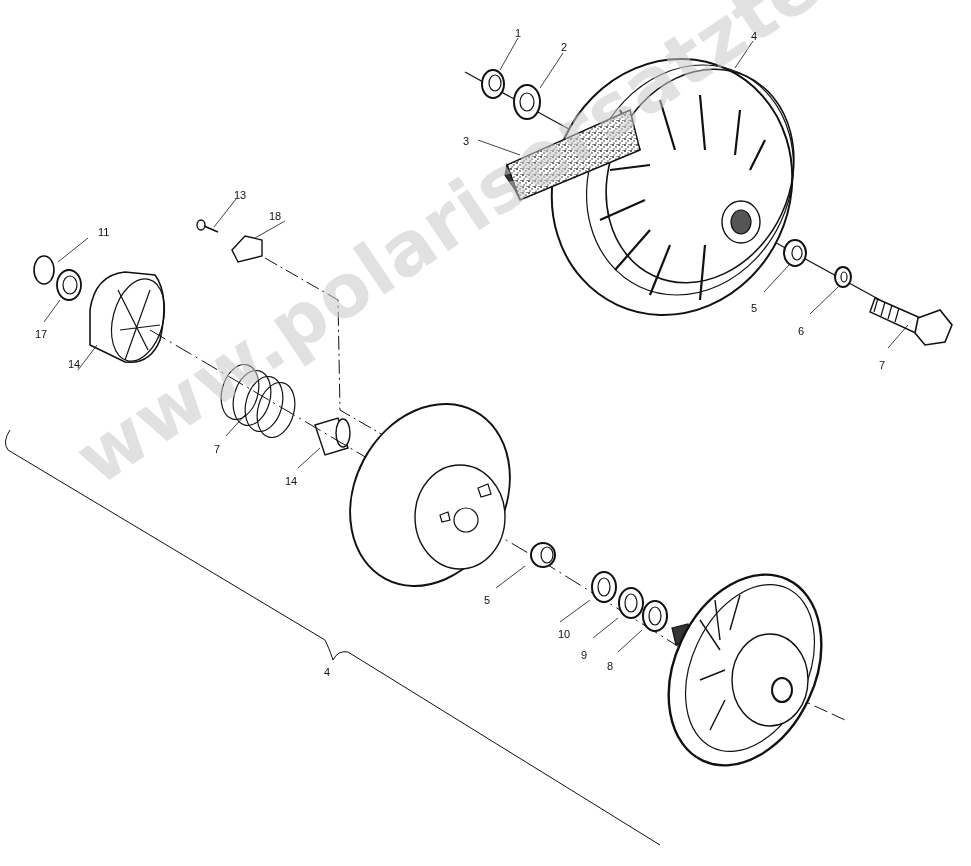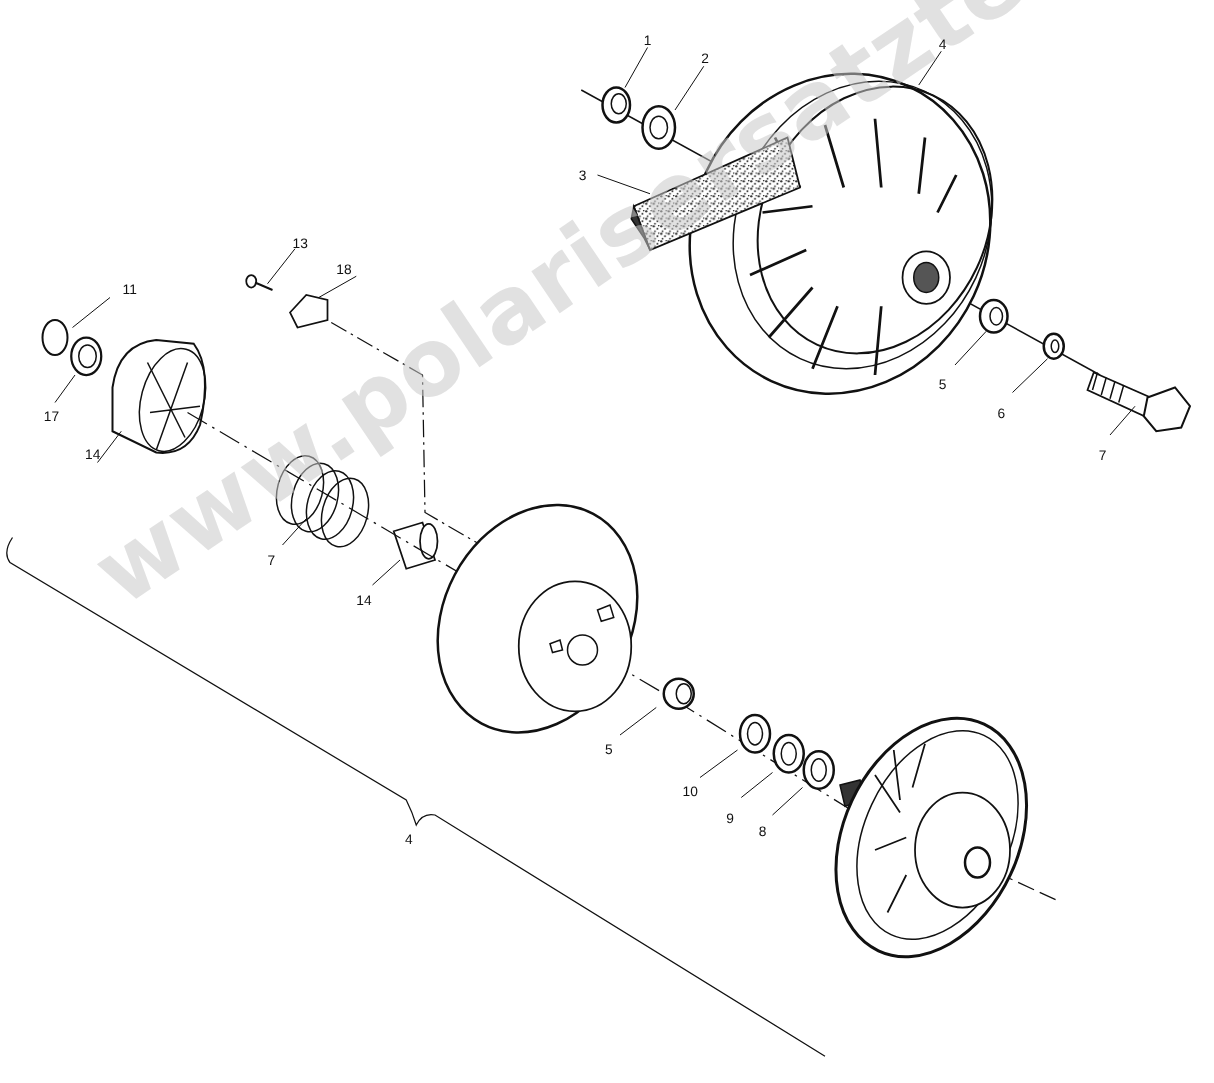--- a/index.html
+++ b/index.html
@@ -173,21 +173,21 @@
 
 <span class="label" style="left:515px;top:28px">1</span>
 <span class="label" style="left:561px;top:42px">2</span>
 <span class="label" style="left:463px;top:136px">3</span>
 <span class="label" style="left:751px;top:31px">4</span>
 <span class="label" style="left:751px;top:303px">5</span>
 <span class="label" style="left:798px;top:326px">6</span>
 <span class="label" style="left:879px;top:360px">7</span>
 <span class="label" style="left:607px;top:661px">8</span>
 <span class="label" style="left:581px;top:650px">9</span>
-<span class="label" style="left:546px;top:629px">10</span>
+<span class="label" style="left:558px;top:629px">10</span>
 <span class="label" style="left:484px;top:595px">5</span>
 <span class="label" style="left:285px;top:476px">14</span>
 <span class="label" style="left:214px;top:444px">7</span>
 <span class="label" style="left:68px;top:359px">14</span>
 <span class="label" style="left:35px;top:329px">17</span>
 <span class="label" style="left:98px;top:227px">11</span>
 <span class="label" style="left:234px;top:190px">13</span>
 <span class="label" style="left:269px;top:211px">18</span>
 <span class="label" style="left:324px;top:667px">4</span>
 </div>

